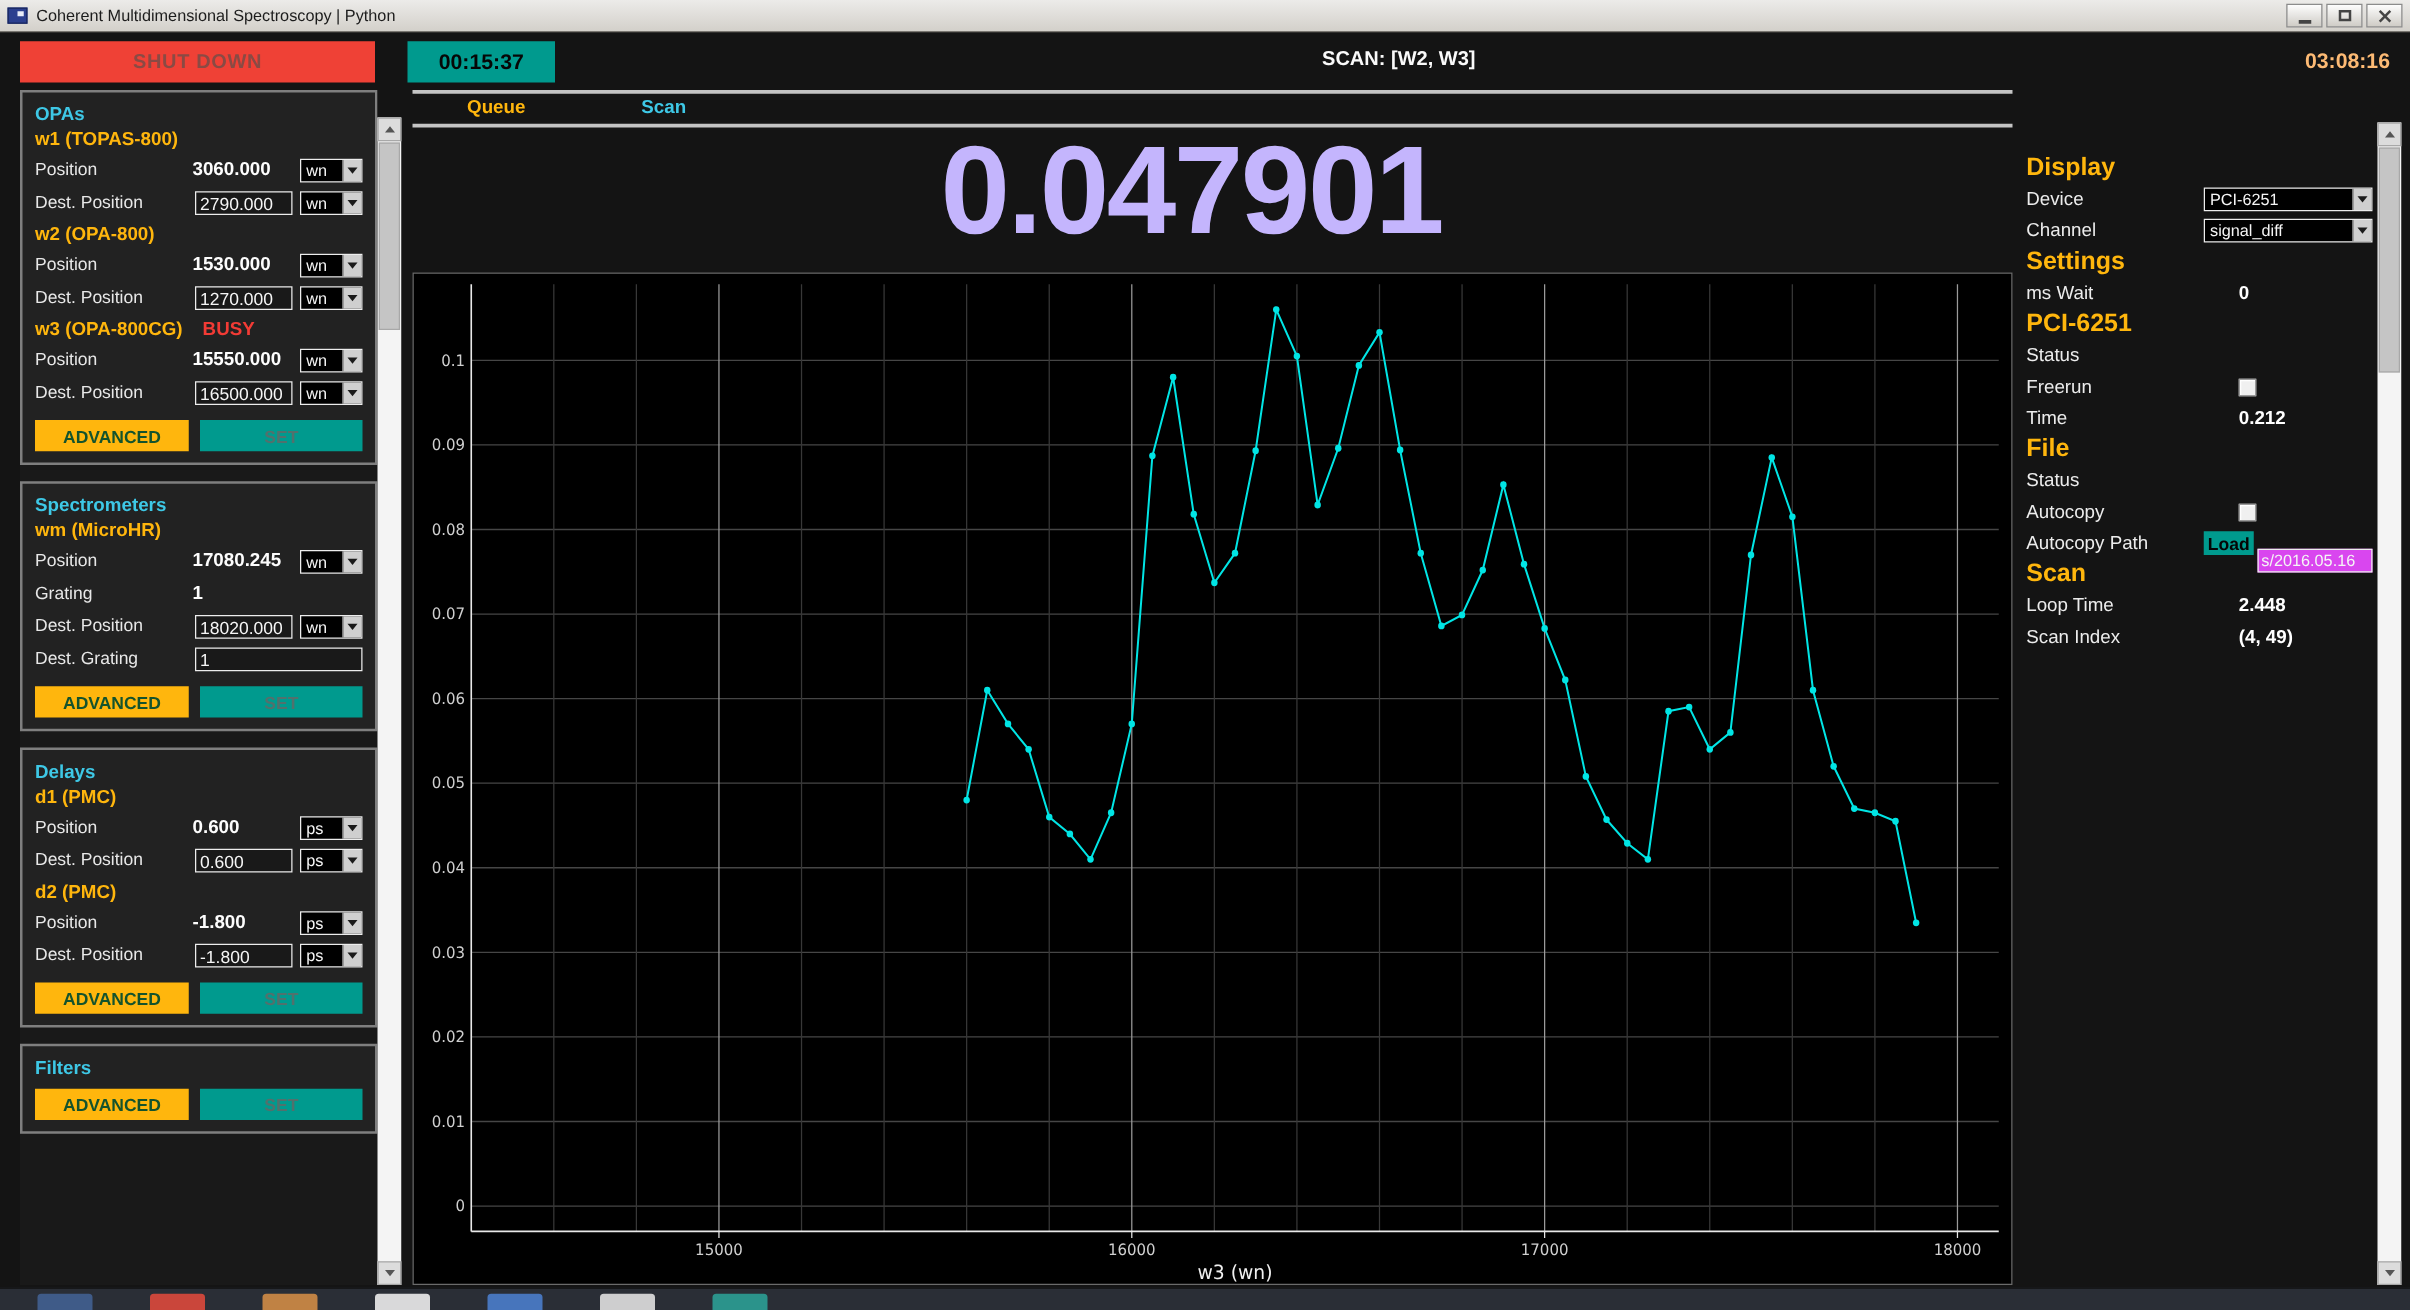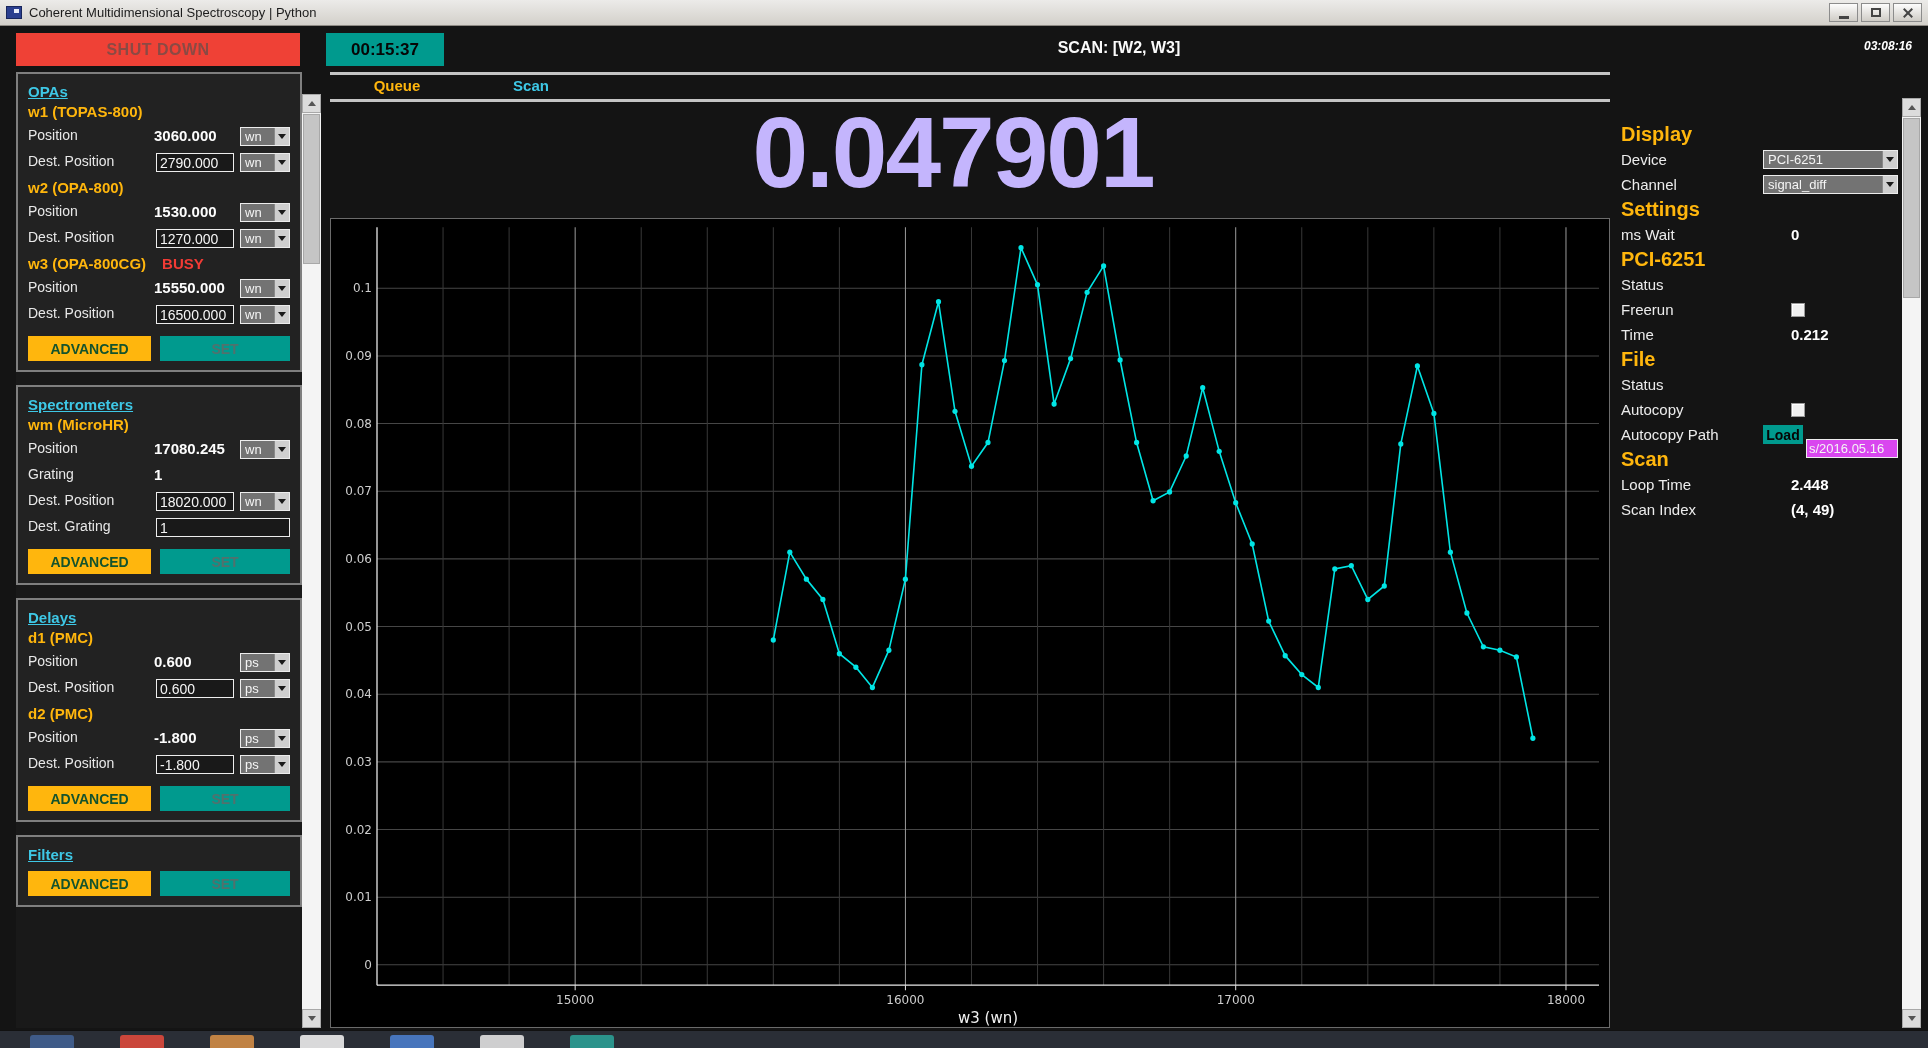--- a/index.html
+++ b/index.html
@@ -31,36 +31,36 @@
   
   .app{position:absolute; left:0; top:26px; right:0; bottom:18px; background:#141414;}
   .btn-shutdown{position:absolute; left:16px; top:7px; width:284px; height:33px;
     background:var(--red); border:none; color:#8a4a44; font-weight:bold; font-size:16px;
     letter-spacing:.5px; font-family:inherit;}
   .timer-box{position:absolute; left:326px; top:7px; width:118px; height:33px;
     background:var(--teal); color:#060606; font-weight:bold; font-size:17px;
     display:flex; align-items:center; justify-content:center;}
   .scan-label{position:absolute; left:1119px; top:13px; transform:translateX(-50%);
     color:#fafafa; font-weight:bold; font-size:16px; white-space:nowrap;}
-  .clock{position:absolute; right:16px; top:13px; color:#ffffff; font-weight:bold; font-size:12px;font-style:italic;}
+  .clock{position:absolute; right:16px; top:13px; color:#fdba74; font-weight:bold; font-size:17px;}
   
   .left-panel{position:absolute; left:16px; top:46px; width:286px; bottom:2px;
     background:#191919; overflow:hidden;}
   .groupbox{border:2px solid #7f7f7f; background:#222; margin-bottom:13px; padding:5px 10px 9px;}
-  .box-title{color:var(--cyan); font-weight:bold; font-size:15px; height:24px; display:flex; align-items:center;text-decoration:underline;}
+  .box-title{color:var(--cyan); font-weight:bold; font-size:15px; height:24px; display:flex; align-items:center;}
   .box-sub{height:24px; display:flex; align-items:flex-start;}
   .sub-name{color:var(--yellow); font-weight:bold; font-size:15px;}
   .sub-status{color:var(--busy); font-weight:bold; font-size:15px; margin-left:16px;}
   .hw-row{display:flex; align-items:flex-start; height:26px; gap:6px;}
   .hw-label{flex:1; color:#e8e8e8; font-size:14px;}
   .hw-value{width:80px; color:#fdfdfd; font-weight:bold; font-size:15px; white-space:nowrap; overflow:hidden;}
   .hw-input{width:78px; height:19px; background:#191919; border:1px solid #ededed;
     color:#f5f5f5; font-size:14px; padding:0 3px; font-family:inherit;}
   .hw-input.wide{width:134px;}
-  .combo{width:50px; height:19px; border:1px solid #ededed; background:#737373;
+  .combo{width:50px; height:19px; border:1px solid #ededed; background:#000000;
     display:flex; align-items:stretch;}
   .combo-wide{width:135px;}
   .combo-val{flex:1; color:#f5f5f5; font-size:13px; display:flex; align-items:center; padding-left:4px;
     white-space:nowrap; overflow:hidden;}
   .combo-arrow{width:15px; background:#cfcfcf; border-left:1px solid #8a8a8a;
     display:flex; align-items:center; justify-content:center;}
   .tri-down{width:0; height:0; border-left:4px solid transparent; border-right:4px solid transparent;
     border-top:5px solid #1a1a1a;}
   .combo-spacer{width:50px;}
   .btn-row{display:flex; gap:9px; height:25px; margin-top:5px;}

